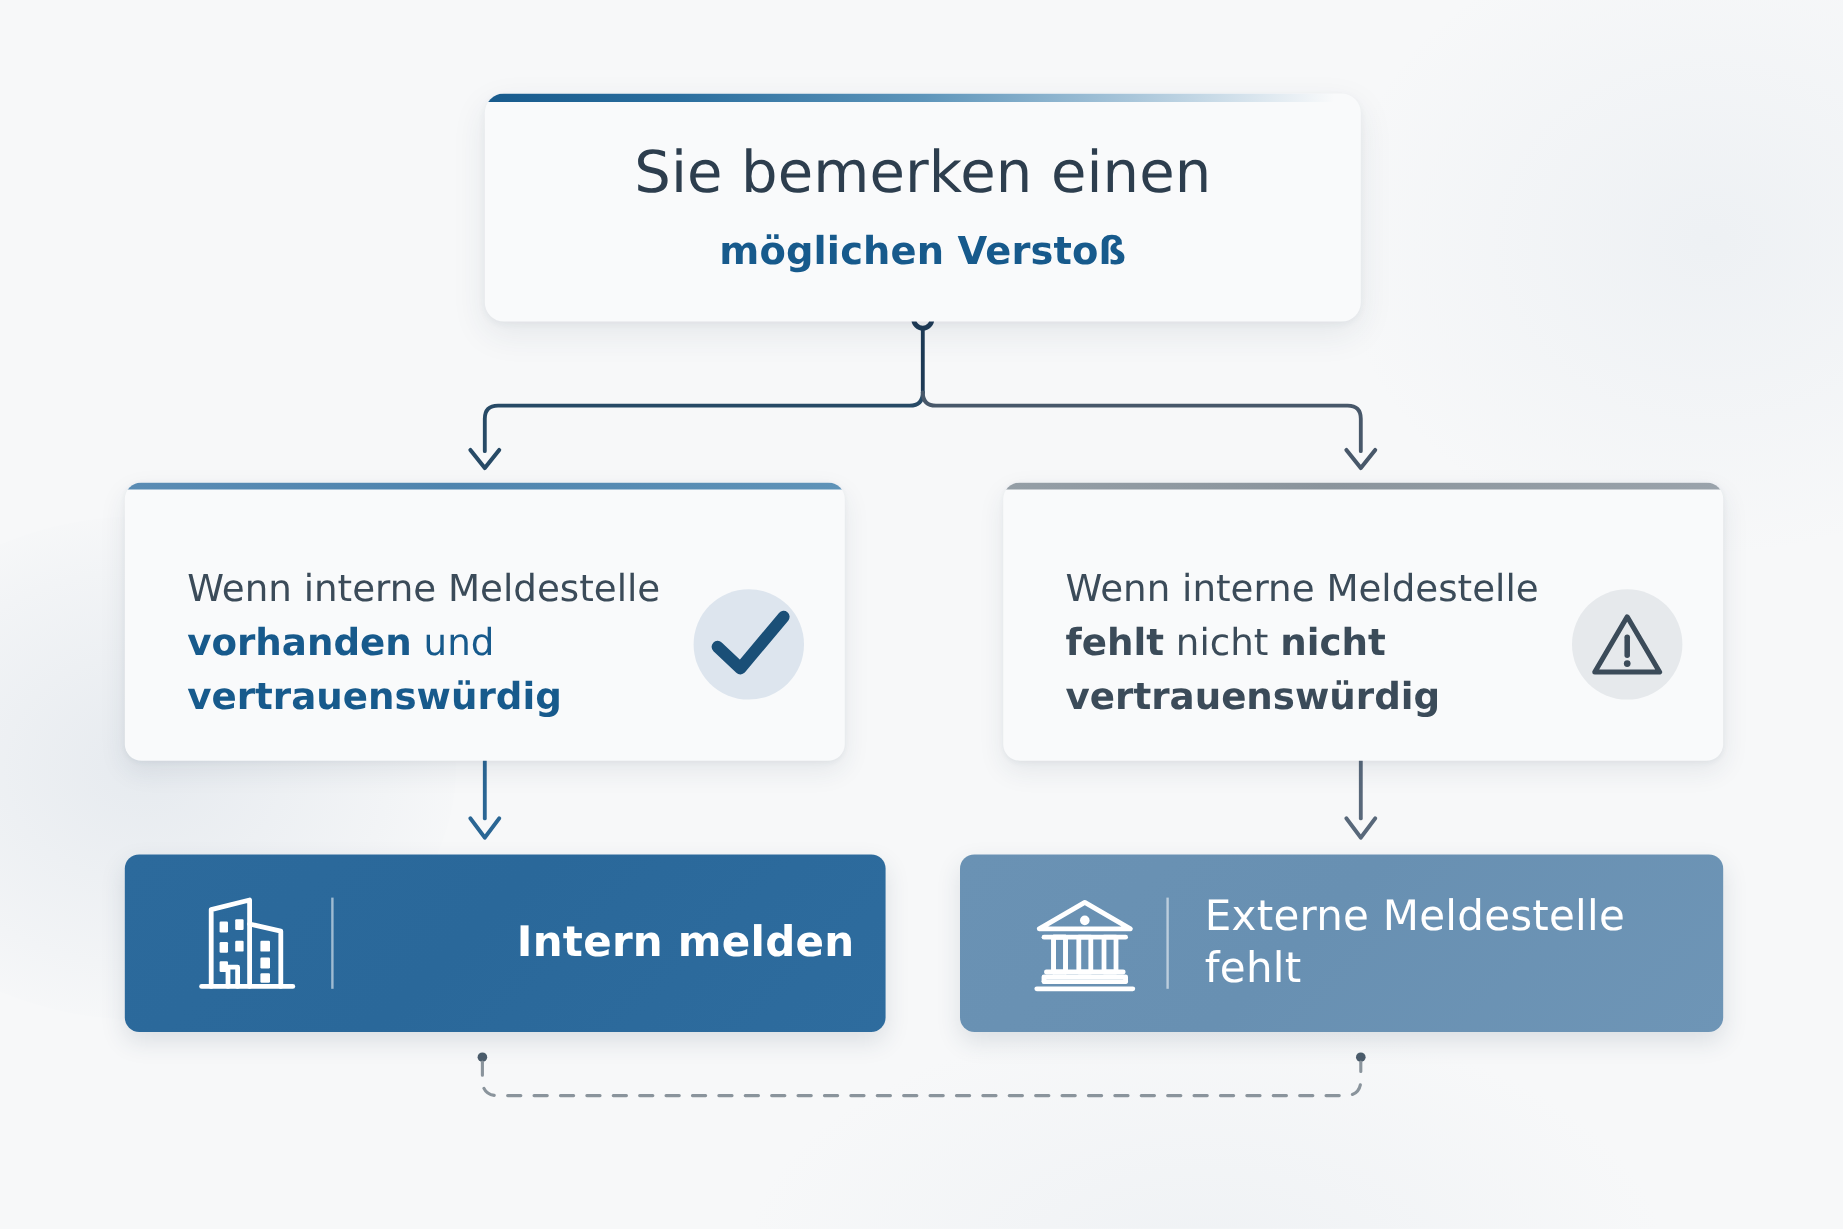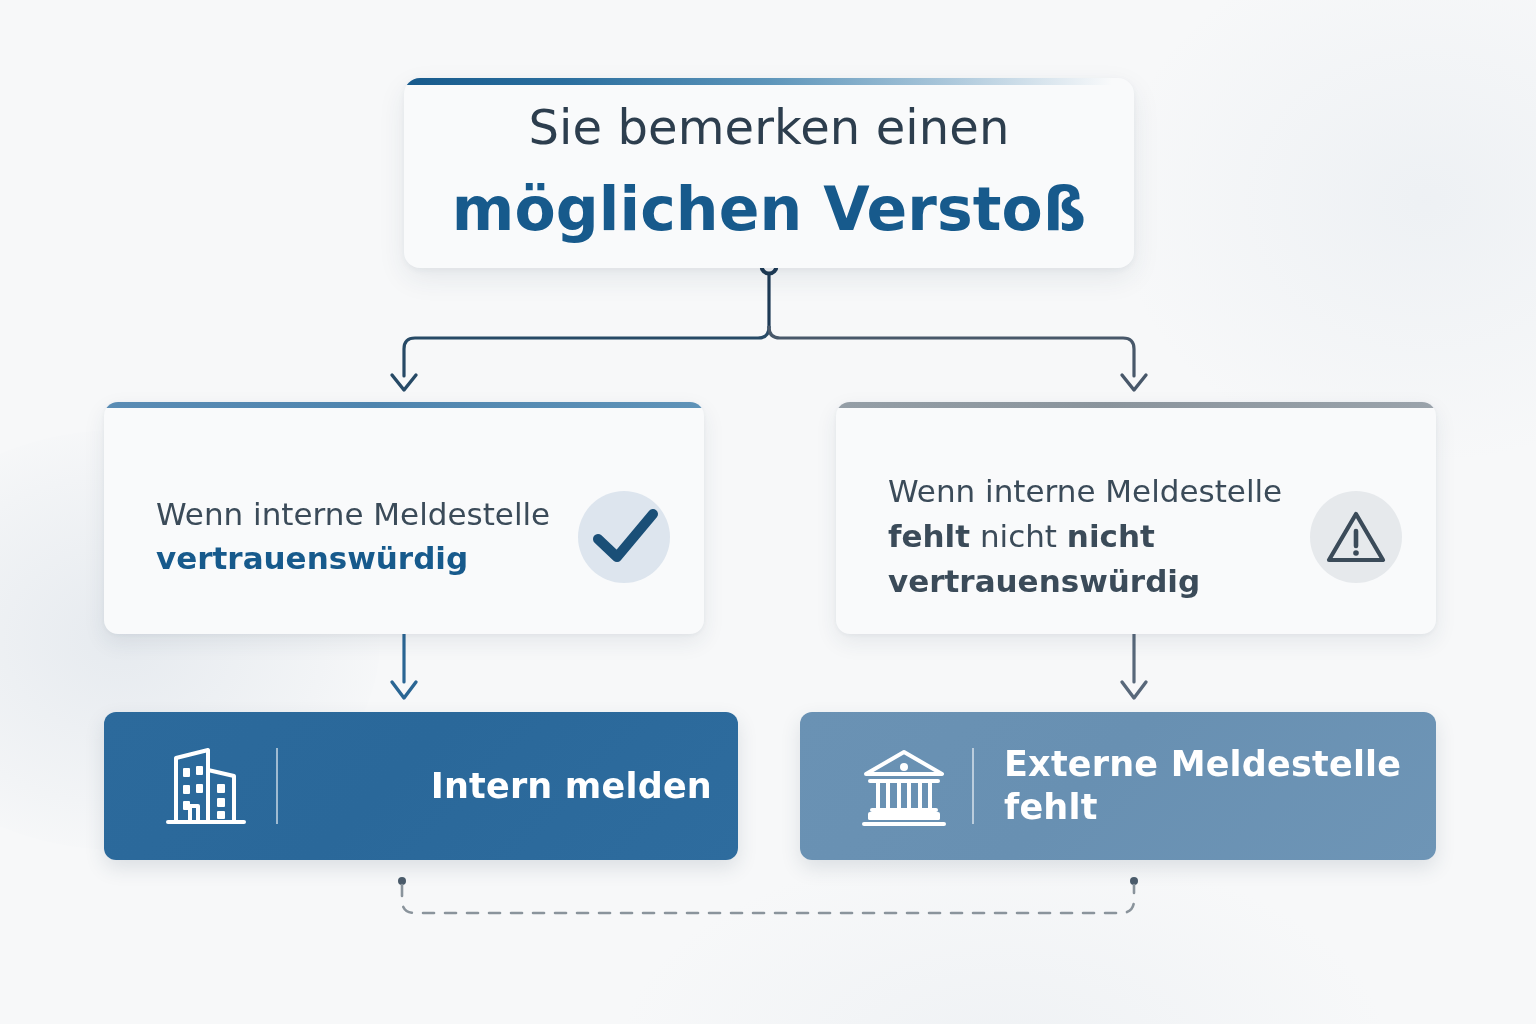--- a/index.html
+++ b/index.html
@@ -98,21 +98,21 @@
   }
   .top-line-1 {
     font-size: 48px;
     font-weight: 400;
     color: #2d3e4e;
     letter-spacing: 0.1px;
     line-height: 1.18;
     text-align: center;
   }
   .top-line-2 {
-    font-size: 60px;
+    font-size: 32px;
     font-weight: 700;
     color: #175a8c;
     letter-spacing: 0.1px;
     line-height: 1.22;
     text-align: center;
     margin-top: 18px;
   }
 
   
   .cond-card {
@@ -228,21 +228,21 @@
   }
   .action-label {
     flex: 1 1 auto;
     font-size: 35px;
     font-weight: 700;
     color: #ffffff;
     line-height: 1.22;
     letter-spacing: 0.2px;
     padding-right: 26px;
   }
-  #action-external .action-label { font-weight: 700; }
+  #action-external .action-label { font-weight: 400; }
 </style>
 </head>
 <body>
 
 <div id="stage">
 
   <div id="bg-wash-left"></div>
   <div id="bg-wash-right"></div>
   <div id="bg-wash-bottom"></div>
 
@@ -275,20 +275,21 @@
       <div class="top-line-1">Sie bemerken einen</div>
       <div class="top-line-2">möglichen Verstoß</div>
     </div>
   </div>
 
   <div class="cond-card" id="cond-card-left">
     <div class="cond-accent"></div>
     <div class="cond-inner">
       <div class="cond-text">
         <div class="cond-lead">Wenn interne Meldestelle</div>
+        <div class="cond-emph"><span class="b">vorhanden</span><span class="n"> und</span></div>
         <div class="cond-emph"><span class="b">vertrauenswürdig</span></div>
       </div>
       <div class="cond-badge" id="badge-check">
         <svg width="96" height="96" viewBox="0 0 96 96">
           <path d="M22 50 L41 68 L77 25" fill="none" stroke="#1a4f77" stroke-width="10" stroke-linecap="round" stroke-linejoin="round"></path>
         </svg>
       </div>
     </div>
   </div>
 

